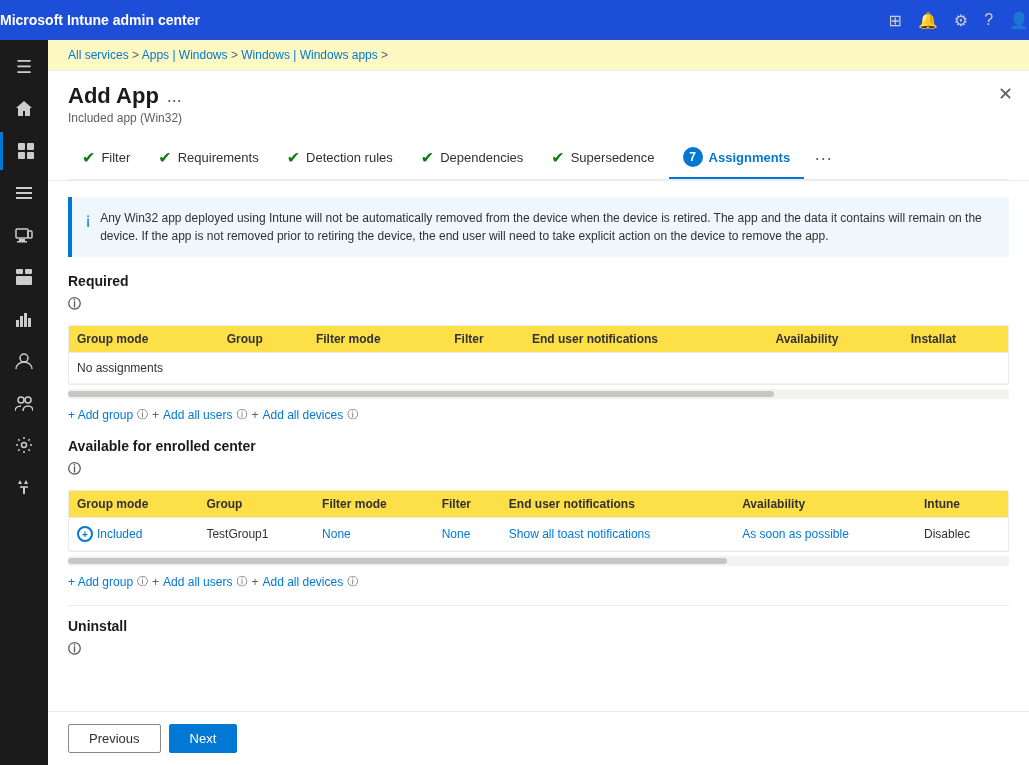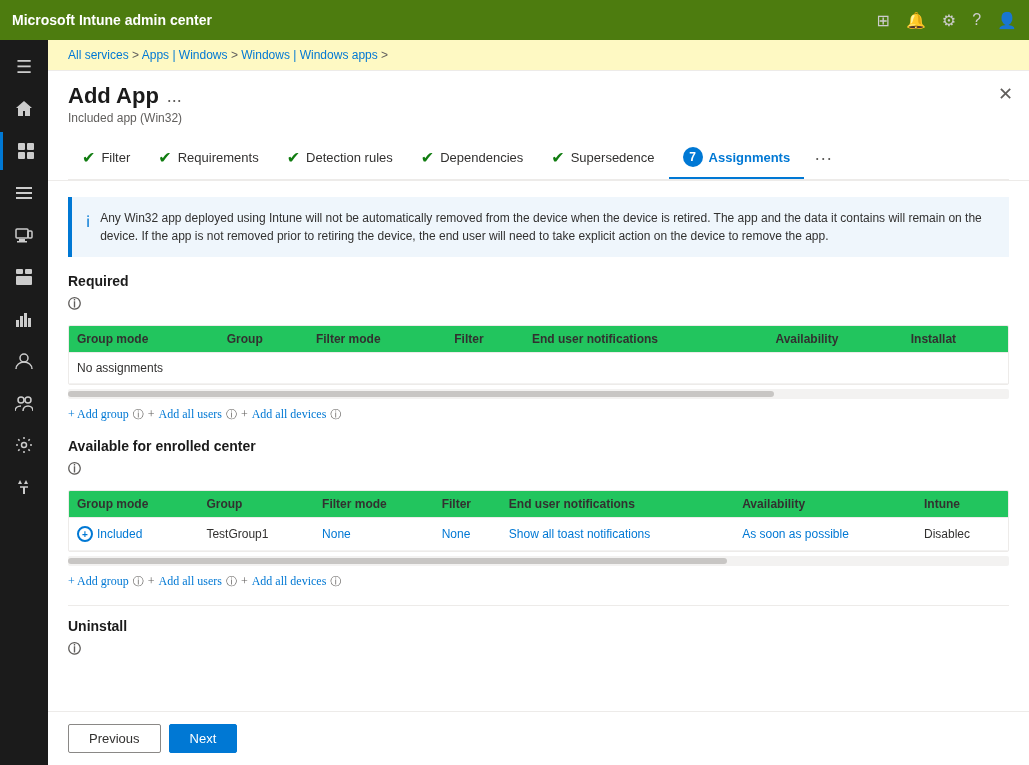--- a/index.html
+++ b/index.html
@@ -1,25 +1,25 @@
 <!DOCTYPE html>
 <html><head>
   <meta charset="utf-8">
   <style>
     * { box-sizing: border-box; margin: 0; padding: 0; }
     body { font-family: 'Segoe UI', Arial, sans-serif; font-size: 13px; color: #333; background: #fff; overflow: hidden; height: 765px; width: 1029px; }
 
     
     .title-bar {
-      background: #4d7c0f;
+      background: #1d4ed8;
       color: #fff;
       height: 40px;
       display: flex;
       align-items: center;
-      padding: 0 12px;
+      padding: 0 0;
       justify-content: space-between;
     }
     .title-bar-left { display: flex; align-items: center; gap: 8px; }
     .title-bar-title { font-size: 14px; font-weight: 600; }
     .title-bar-icons { display: flex; gap: 16px; align-items: center; }
     .title-bar-icon { color: #ccc; font-size: 16px; cursor: pointer; }
 
     
     .main-layout { display: flex; height: calc(765px - 40px); }
 
@@ -177,21 +177,21 @@
 
     
     .data-table { width: 100%; border-collapse: collapse; }
     .data-table th {
       text-align: left;
       font-weight: 600;
       font-size: 12px;
       color: #323130;
       padding: 6px 8px;
       border-bottom: 1px solid #edebe9;
-      background: #22c55e;
+      background: #fde047;
       white-space: nowrap;
     }
     .data-table td {
       padding: 8px 8px;
       font-size: 12px;
       color: #323130;
       border-bottom: 1px solid #f3f2f1;
     }
     .no-assignments { color: #605e5c; font-size: 12px; padding: 8px; }
 
@@ -222,21 +222,20 @@
       border-radius: 3px;
     }
 
     
     .add-links {
       display: flex;
       gap: 4px;
       align-items: center;
       font-size: 12px;
       margin-top: 6px;
-      font-family: Liberation Serif, serif;
     }
     .add-link { color: #0078d4; text-decoration: none; cursor: pointer; }
     .add-sep { color: #605e5c; }
 
     
     .table-link { color: #0078d4; text-decoration: none; cursor: pointer; }
 
     
     .included-badge {
       display: flex;

